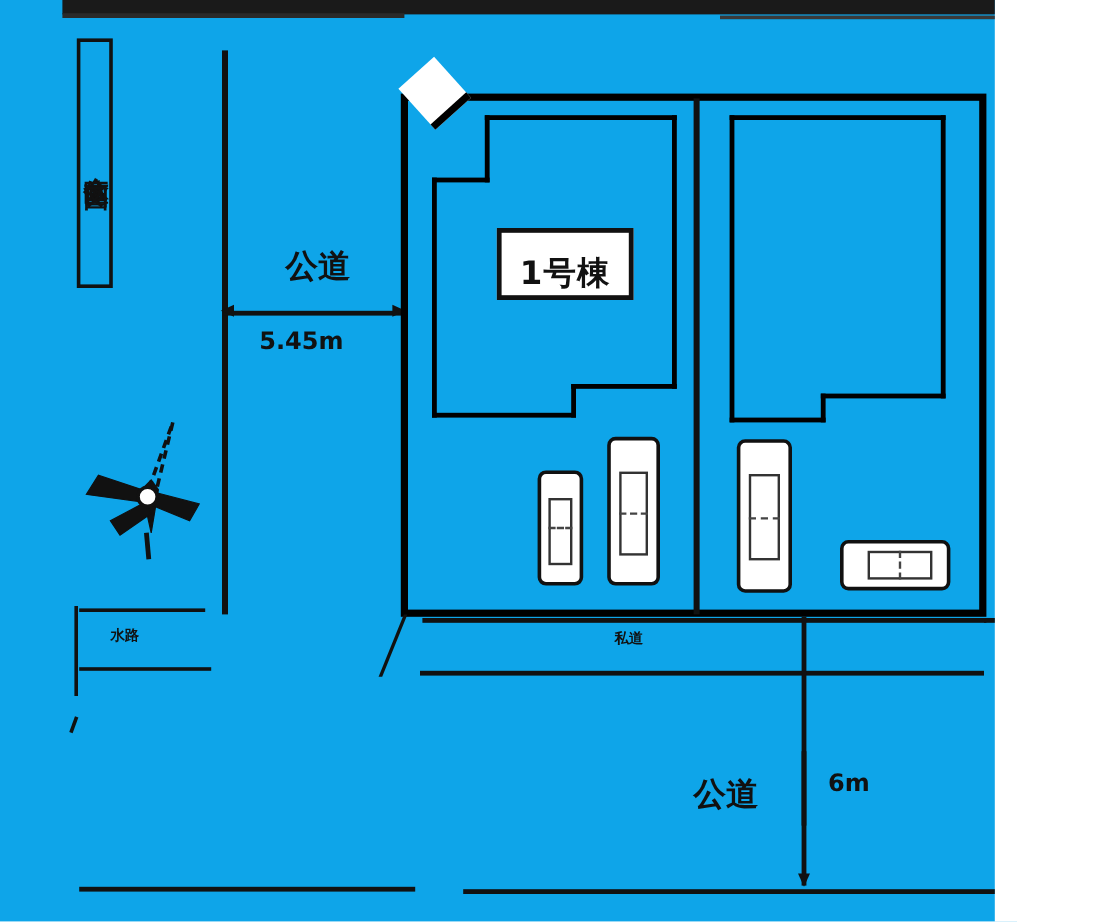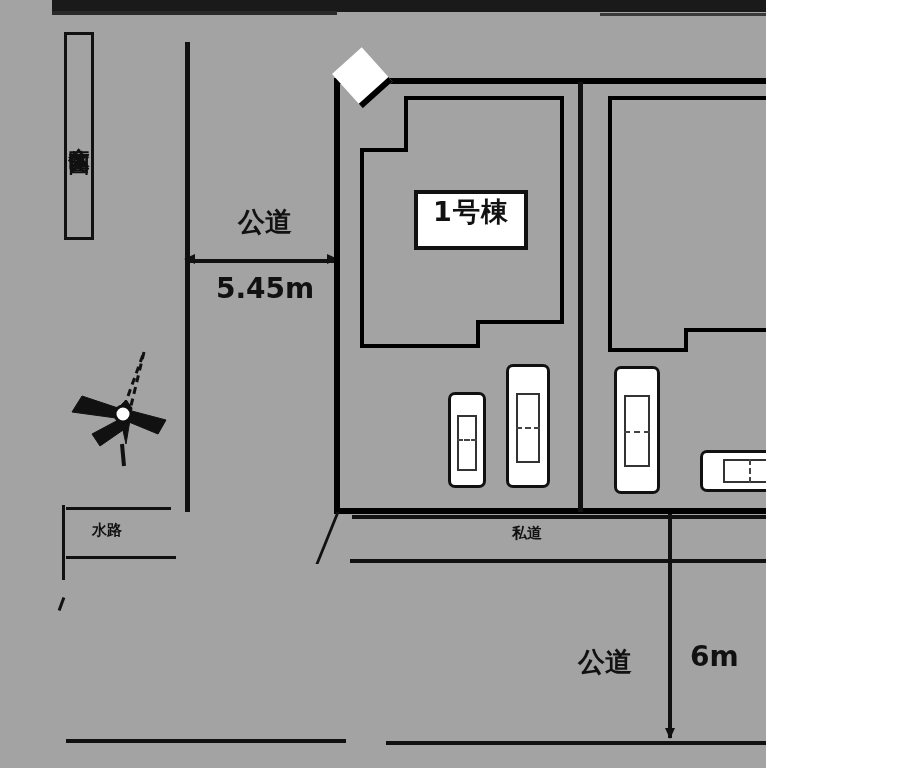--- a/index.html
+++ b/index.html
@@ -6,23 +6,23 @@
   html, body {
     margin: 0;
     padding: 0;
     background: #ffffff;
   }
   body {
     font-family: "Liberation Sans", sans-serif;
   }
   #plan {
     position: relative;
-    width: 766px;
+    width: 829px;
     height: 768px;
-    background: #a3a3a3;
+    background: #0ea5e9;
     overflow: hidden;
   }
   
   .hline, .vline {
     position: absolute;
     background: #111;
   }
   .vlabel {
     writing-mode: vertical-rl;
     text-orientation: upright;
@@ -81,21 +81,21 @@
   .house-edge {
     position: absolute;
     background: #000;
   }
   
   .plaque {
     position: absolute;
     border: 4px solid #111;
     background: #fff;
     display: flex;
-    align-items: flex-start;
+    align-items: flex-end;
     justify-content: center;
     font-size: 27px;
     font-weight: bold;
     letter-spacing: 1px;
     color: #111;
     font-family: "DejaVu Sans", sans-serif;
   }
   
   .car {
     position: absolute;
@@ -129,37 +129,37 @@
     border-right: 11px solid #111;
   }
   .arrowhead.right {
     border-top: 5px solid transparent;
     border-bottom: 5px solid transparent;
     border-left: 11px solid #111;
   }
   .compass { position: absolute; }
   .dim-text {
     position: absolute;
-    font-size: 28px;
+    font-size: 20px;
     font-weight: bold;
     color: #111;
     font-family: "DejaVu Sans", sans-serif;
     white-space: nowrap;
   }
   .road-text {
     position: absolute;
     font-size: 27px;
     font-weight: bold;
     color: #111;
     font-family: "DejaVu Sans", sans-serif;
     white-space: nowrap;
   }
   .small-text {
     position: absolute;
-    font-size: 15px;
+    font-size: 12px;
     font-weight: bold;
     color: #111;
     font-family: "DejaVu Sans", sans-serif;
     white-space: nowrap;
   }
 </style>
 </head>
 <body>
 
 <div id="plan">

